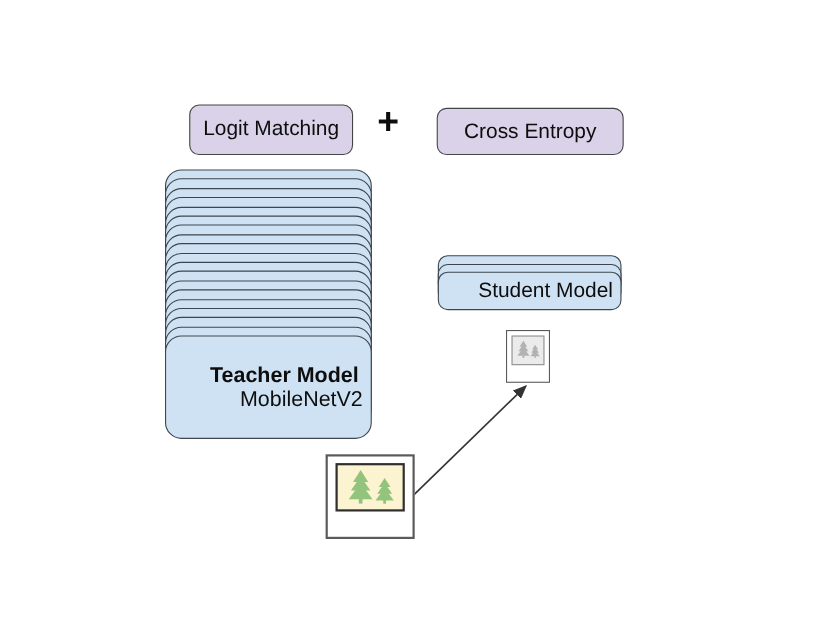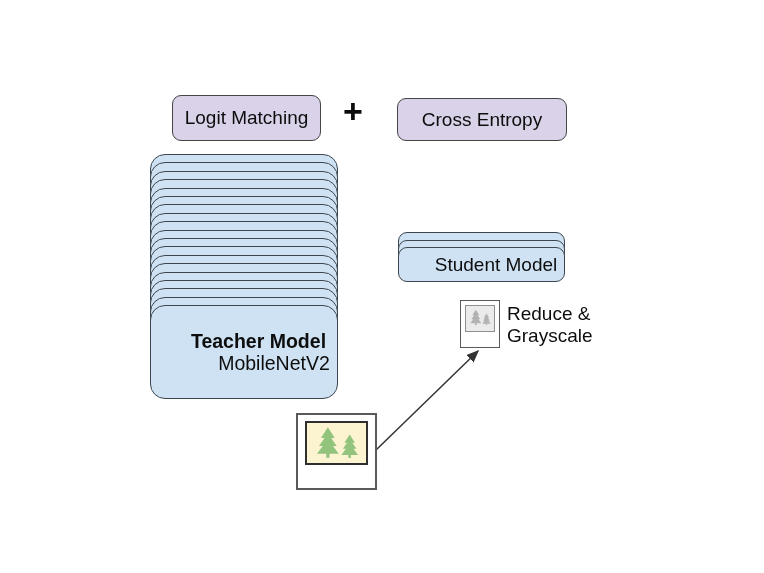--- a/index.html
+++ b/index.html
@@ -138,24 +138,20 @@
 
   <div class="abs photo-frame" id="mini-photo">
     <div class="photo-inner">
       <svg viewBox="0 0 30 27">
         <use href="#tree" x="4" y="4" width="13" height="17" fill="var(--tree-gray)"></use>
         <use href="#tree" x="17" y="8" width="10" height="13" fill="var(--tree-gray)"></use>
       </svg>
     </div>
   </div>
 
-  <div class="abs side-label" style="left:507px; top:303px;">
-    <div>Reduce &amp;</div>
-    <div>Grayscale</div>
-  </div>
 
   <div class="abs photo-frame" id="big-photo">
     <div class="photo-inner">
       <svg viewBox="0 0 63 44">
         <use href="#tree" x="9" y="4" width="26" height="35" fill="var(--tree-green)"></use>
         <use href="#tree" x="36" y="12" width="20" height="27" fill="var(--tree-green)"></use>
       </svg>
     </div>
   </div>
 

